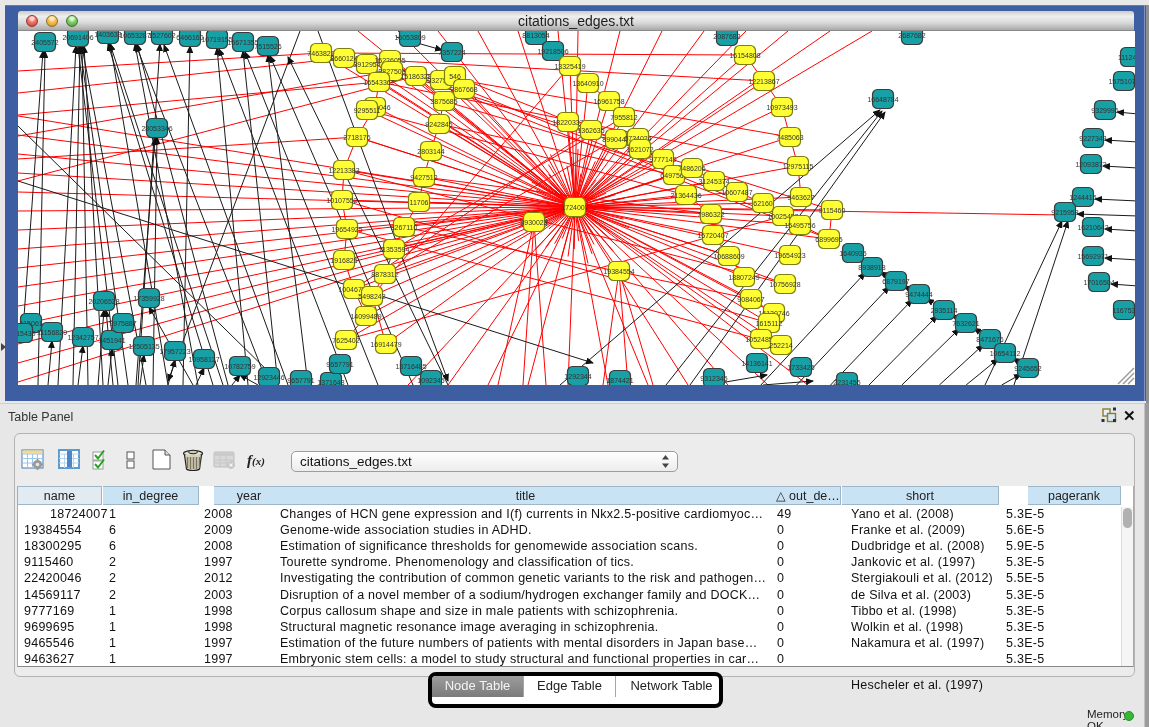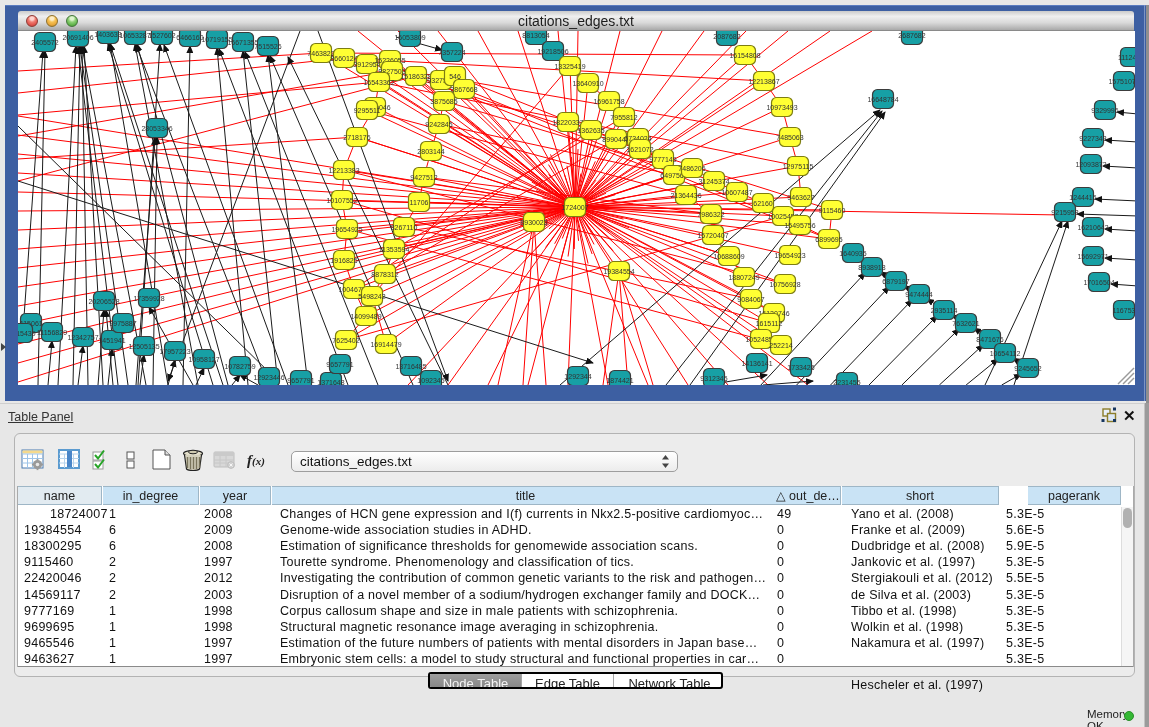--- a/index.html
+++ b/index.html
@@ -615,21 +615,21 @@
 <g stroke="#9a9a9a" stroke-width="1.5">
 <line x1="1100" y1="353" x2="1116" y2="337"></line>
 <line x1="1105" y1="353" x2="1116" y2="342"></line>
 <line x1="1110" y1="353" x2="1116" y2="347"></line>
 </g>
 </svg>
 
 <div style="position:absolute;left:1px;top:343px;width:0;height:0;border-top:4px solid transparent;border-bottom:4px solid transparent;border-left:5px solid #444;"></div>
 
 <div style="position:absolute;left:0;top:403px;width:1149px;height:324px;background:#e7e7e7;border-top:1px solid #cfcfcf;"></div>
-<div style="position:absolute;left:8px;top:410px;font-size:12.5px;color:#333;text-decoration:underline;">Table Panel</div>
+<div style="position:absolute;left:8px;top:410px;font-size:12.5px;color:#333;">Table Panel</div>
 <svg width="18" height="18" style="position:absolute;left:1100px;top:406px" xmlns="http://www.w3.org/2000/svg">
  <rect x="3" y="3" width="7" height="7" fill="#e8f0fa" stroke="#8b7d2a" stroke-width="1.4"></rect>
  <rect x="7.5" y="7.5" width="8" height="8" fill="#dbe7f7" stroke="#8b7d2a" stroke-width="1.4"></rect>
  <rect x="13" y="1.5" width="3" height="3" fill="#17365f"></rect>
     <rect x="1.5" y="13" width="3" height="3" fill="#17365f"></rect>
     <rect x="13" y="13" width="3" height="3" fill="#17365f"></rect>
 </svg>
 <div style="position:absolute;left:1123px;top:407px;font-size:15px;font-weight:bold;color:#111;">✕</div>
 
 <div style="position:absolute;left:1144px;top:403px;width:5px;height:324px;background:#9b9b9b;border-left:1px solid #c2c2c2;"></div>
@@ -686,21 +686,21 @@
 
 <div style="position:absolute;left:291px;top:451px;width:387px;height:21px;background:linear-gradient(#fff,#ececec);border:1px solid #9d9d9d;border-radius:5px;font-size:13.5px;color:#111;line-height:19px;padding-left:8px;">citations_edges.txt
   <svg width="9" height="14" style="position:absolute;right:7px;top:3px" xmlns="http://www.w3.org/2000/svg">
       <path d="M4.5 0L8 4.5H1z" fill="#444"></path>
       <path d="M4.5 13L1 8.5H8z" fill="#444"></path>
     </svg>
 </div>
 <div style="position:absolute;left:17px;top:486px;width:1117px;height:180px;background:#fff;"></div>
 <div style="position:absolute;left:17px;top:486px;width:85px;height:19px;background:#e2ebf1;border:1px solid #9eb6c6;border-width:1px 1px 1px 0;border-left:1px solid #9eb6c6;font-size:12.5px;color:#222;text-align:center;line-height:19px;white-space:nowrap;overflow:hidden;">name</div>
 <div style="position:absolute;left:103px;top:486px;width:96px;height:19px;background:#c9e3f5;border:1px solid #9eb6c6;border-width:1px 1px 1px 0;font-size:12.5px;color:#222;text-align:center;line-height:19px;white-space:nowrap;overflow:hidden;">in_degree</div>
-<div style="position:absolute;left:200px;top:486px;width:71px;height:19px;background:#c9e3f5;border:1px solid #9eb6c6;border-width:1px 1px 1px 0;font-size:12.5px;color:#222;text-align:center;line-height:19px;white-space:nowrap;overflow:hidden;">year</div>
+<div style="position:absolute;left:214px;top:486px;width:71px;height:19px;background:#c9e3f5;border:1px solid #9eb6c6;border-width:1px 1px 1px 0;font-size:12.5px;color:#222;text-align:center;line-height:19px;white-space:nowrap;overflow:hidden;">year</div>
 <div style="position:absolute;left:272px;top:486px;width:508px;height:19px;background:#c9e3f5;border:1px solid #9eb6c6;border-width:1px 1px 1px 0;font-size:12.5px;color:#222;text-align:center;line-height:19px;white-space:nowrap;overflow:hidden;">title</div>
 <div style="position:absolute;left:771px;top:486px;width:70px;height:19px;background:#c9e3f5;border:1px solid #9eb6c6;border-width:1px 1px 1px 0;font-size:12.5px;color:#222;text-align:left;line-height:19px;white-space:nowrap;overflow:hidden;padding-left:5px;">△ out_de…</div>
 <div style="position:absolute;left:842px;top:486px;width:157px;height:19px;background:#c9e3f5;border:1px solid #9eb6c6;border-width:1px 1px 1px 0;font-size:12.5px;color:#222;text-align:center;line-height:19px;white-space:nowrap;overflow:hidden;">short</div>
 <div style="position:absolute;left:1000px;top:486px;width:93px;height:19px;background:#c9e3f5;border:1px solid #9eb6c6;border-width:1px 1px 1px 0;font-size:12.5px;color:#222;text-align:center;line-height:19px;white-space:nowrap;overflow:hidden;margin-left:28px;">pagerank</div>
 <div style="position:absolute;left:24px;top:505.6px;width:756px;height:16px;font-size:12.5px;letter-spacing:0.25px;color:#111;line-height:16px;white-space:nowrap;overflow:hidden;margin-left:26px;">18724007</div>
 <div style="position:absolute;left:109px;top:505.6px;width:671px;height:16px;font-size:12.5px;letter-spacing:0.25px;color:#111;line-height:16px;white-space:nowrap;overflow:hidden;">1</div>
 <div style="position:absolute;left:204px;top:505.6px;width:576px;height:16px;font-size:12.5px;letter-spacing:0.25px;color:#111;line-height:16px;white-space:nowrap;overflow:hidden;">2008</div>
 <div style="position:absolute;left:280px;top:505.6px;width:500px;height:16px;font-size:12.5px;letter-spacing:0.25px;color:#111;line-height:16px;white-space:nowrap;overflow:hidden;">Changes of HCN gene expression and I(f) currents in Nkx2.5-positive cardiomyoc…</div>
 <div style="position:absolute;left:777px;top:505.6px;width:357px;height:16px;font-size:12.5px;letter-spacing:0.25px;color:#111;line-height:16px;white-space:nowrap;overflow:hidden;">49</div>
 <div style="position:absolute;left:851px;top:505.6px;width:283px;height:16px;font-size:12.5px;letter-spacing:0.25px;color:#111;line-height:16px;white-space:nowrap;overflow:hidden;">Yano et al. (2008)</div>
@@ -769,19 +769,19 @@
 <div style="position:absolute;left:851px;top:651.4px;width:283px;height:16px;font-size:12.5px;letter-spacing:0.25px;color:#111;line-height:16px;white-space:nowrap;overflow:hidden;margin-top:26px;">Hescheler et al. (1997)</div>
 <div style="position:absolute;left:1006px;top:651.4px;width:128px;height:16px;font-size:12.5px;letter-spacing:0.25px;color:#111;line-height:16px;white-space:nowrap;overflow:hidden;">5.3E-5</div>
 
 <div style="position:absolute;left:17px;top:666px;width:1117px;height:1px;background:#8a8a8a;"></div>
 <div style="position:absolute;left:17px;top:486px;width:1px;height:181px;background:#aaa;"></div>
 <div style="position:absolute;left:1133px;top:486px;width:1px;height:181px;background:#aaa;"></div>
 
 <div style="position:absolute;left:1121px;top:507px;width:12px;height:159px;background:#f5f5f5;border-left:1px solid #ddd;"></div>
 <div style="position:absolute;left:1123px;top:508px;width:9px;height:20px;background:#b1b1b1;border-radius:5px;"></div>
 
-<div style="position:absolute;left:428px;top:672px;width:295px;height:17px;background:#fff;border:2px solid #000000;border-radius:3px;overflow:hidden;font-size:13px;">
+<div style="position:absolute;left:428px;top:672px;width:295px;height:36px;background:#fff;border:4px solid #000000;border-radius:8px;overflow:hidden;font-size:13px;">
   <div style="position:absolute;left:0;top:0;width:92px;height:21px;background:linear-gradient(#9d9d9d,#7b7b7b);color:#f4f4f4;text-align:center;line-height:20px;border-right:1px solid #a6a6a6;">Node Table</div>
   <div style="position:absolute;left:92px;top:0;width:92px;height:21px;color:#222;text-align:center;line-height:20px;border-right:1px solid #a6a6a6;">Edge Table</div>
   <div style="position:absolute;left:184px;top:0;width:111px;height:21px;color:#222;text-align:center;line-height:20px;">Network Table</div>
 </div>
 
 <div style="position:absolute;left:1055px;top:708px;font-size:11.5px;color:#222;margin-left:32px;">Memory: OK</div>
 <div style="position:absolute;left:1124px;top:711px;width:10px;height:10px;border-radius:50%;background:#35b835;border:1px solid #2a8f2a;"></div>
 </body></html>

